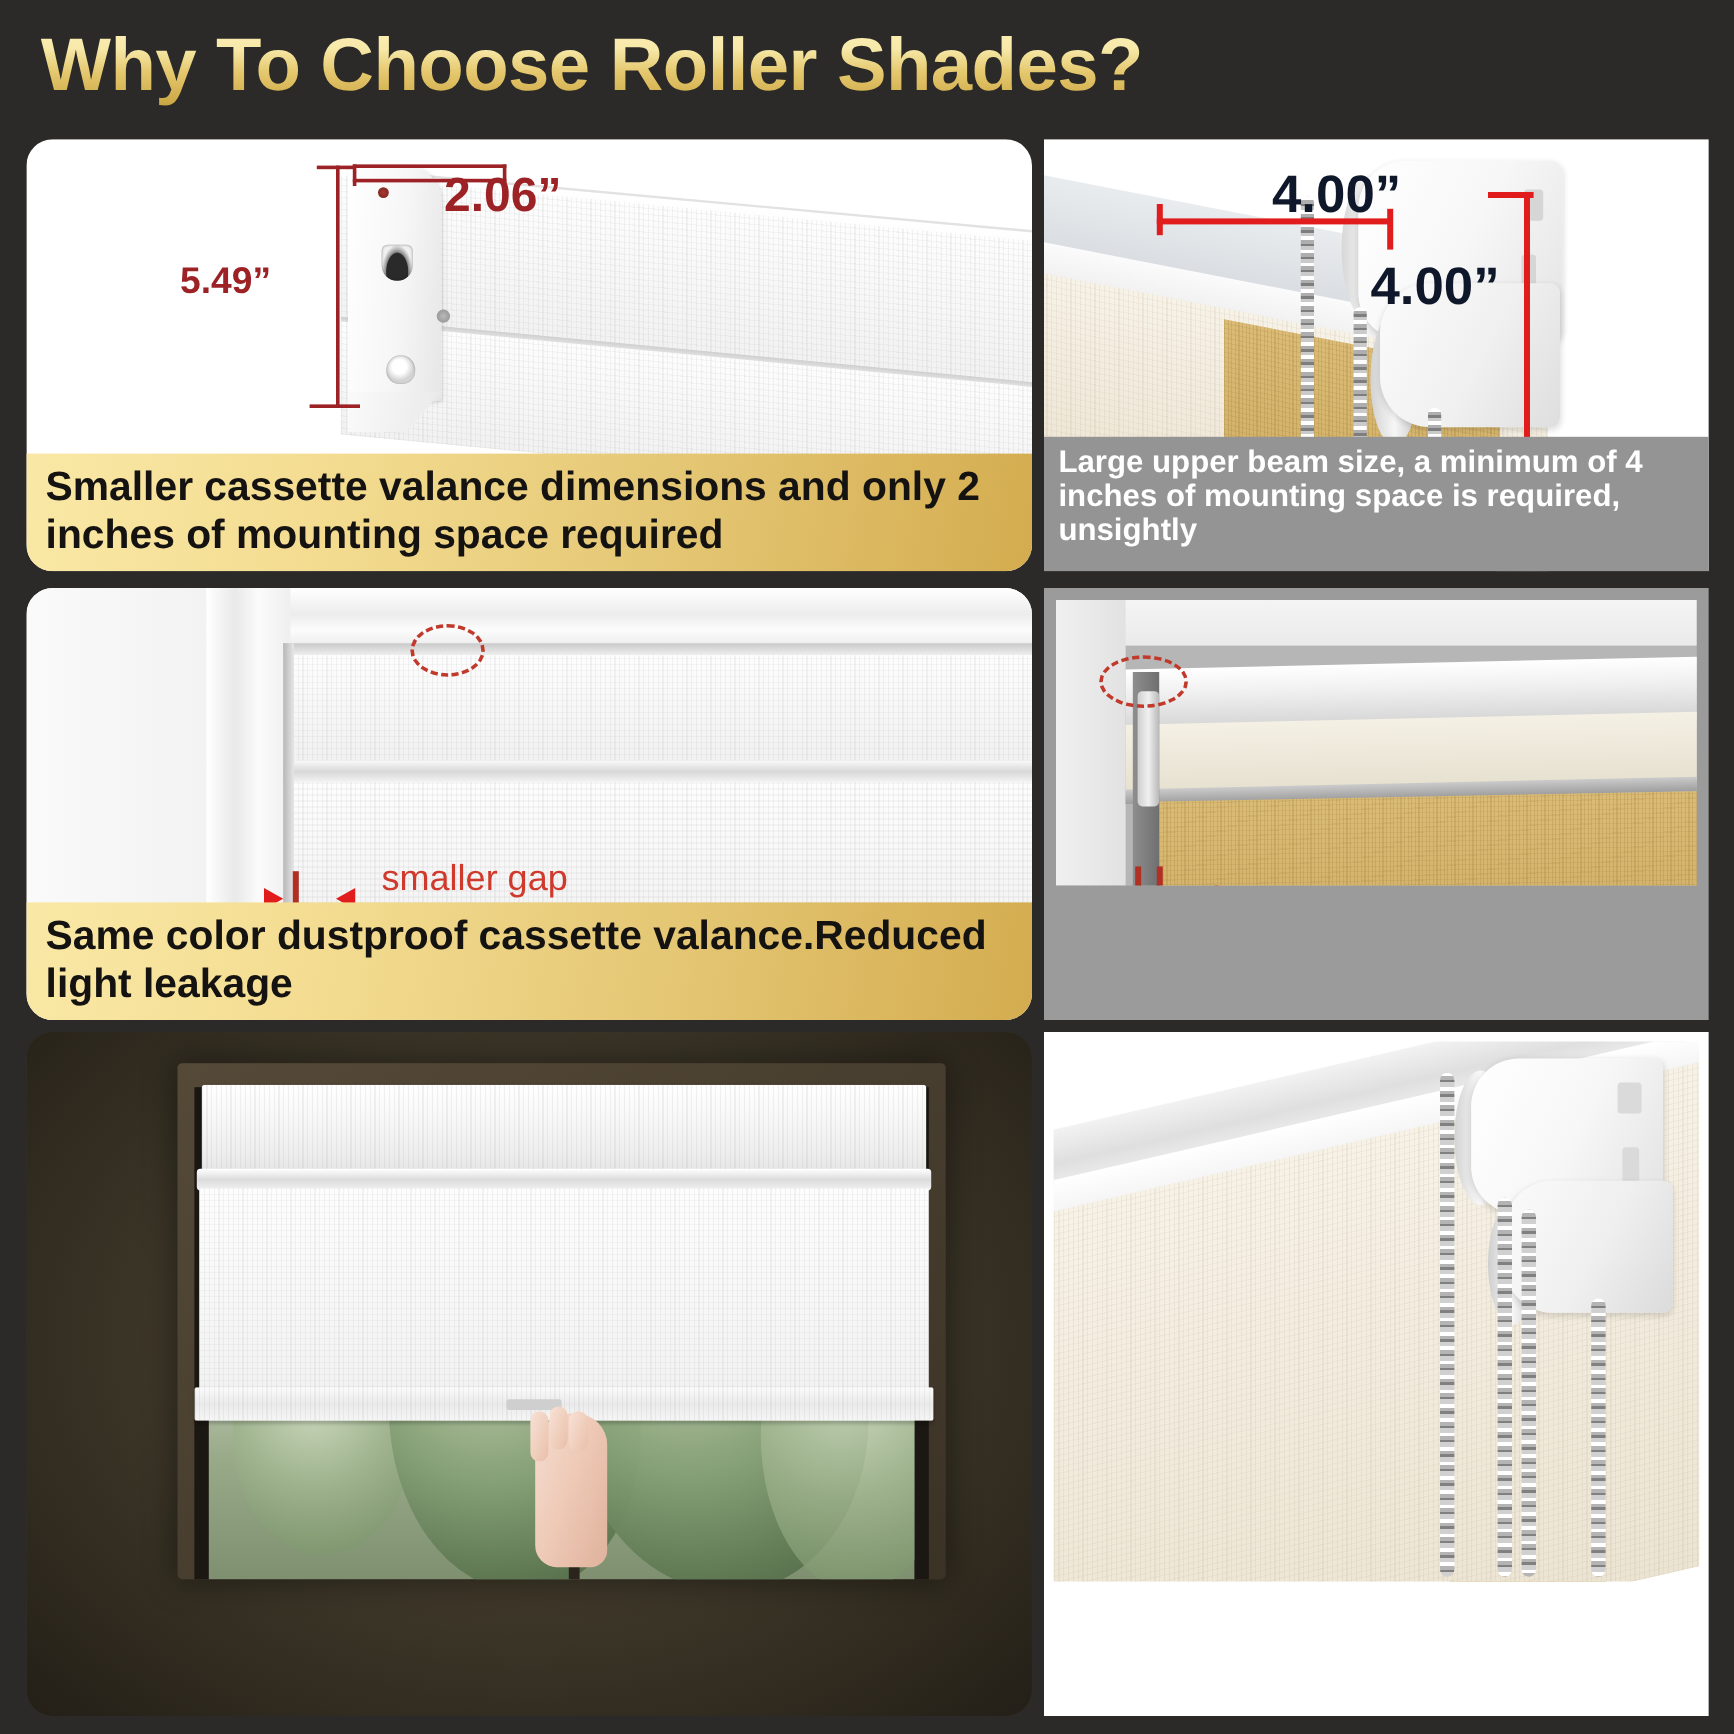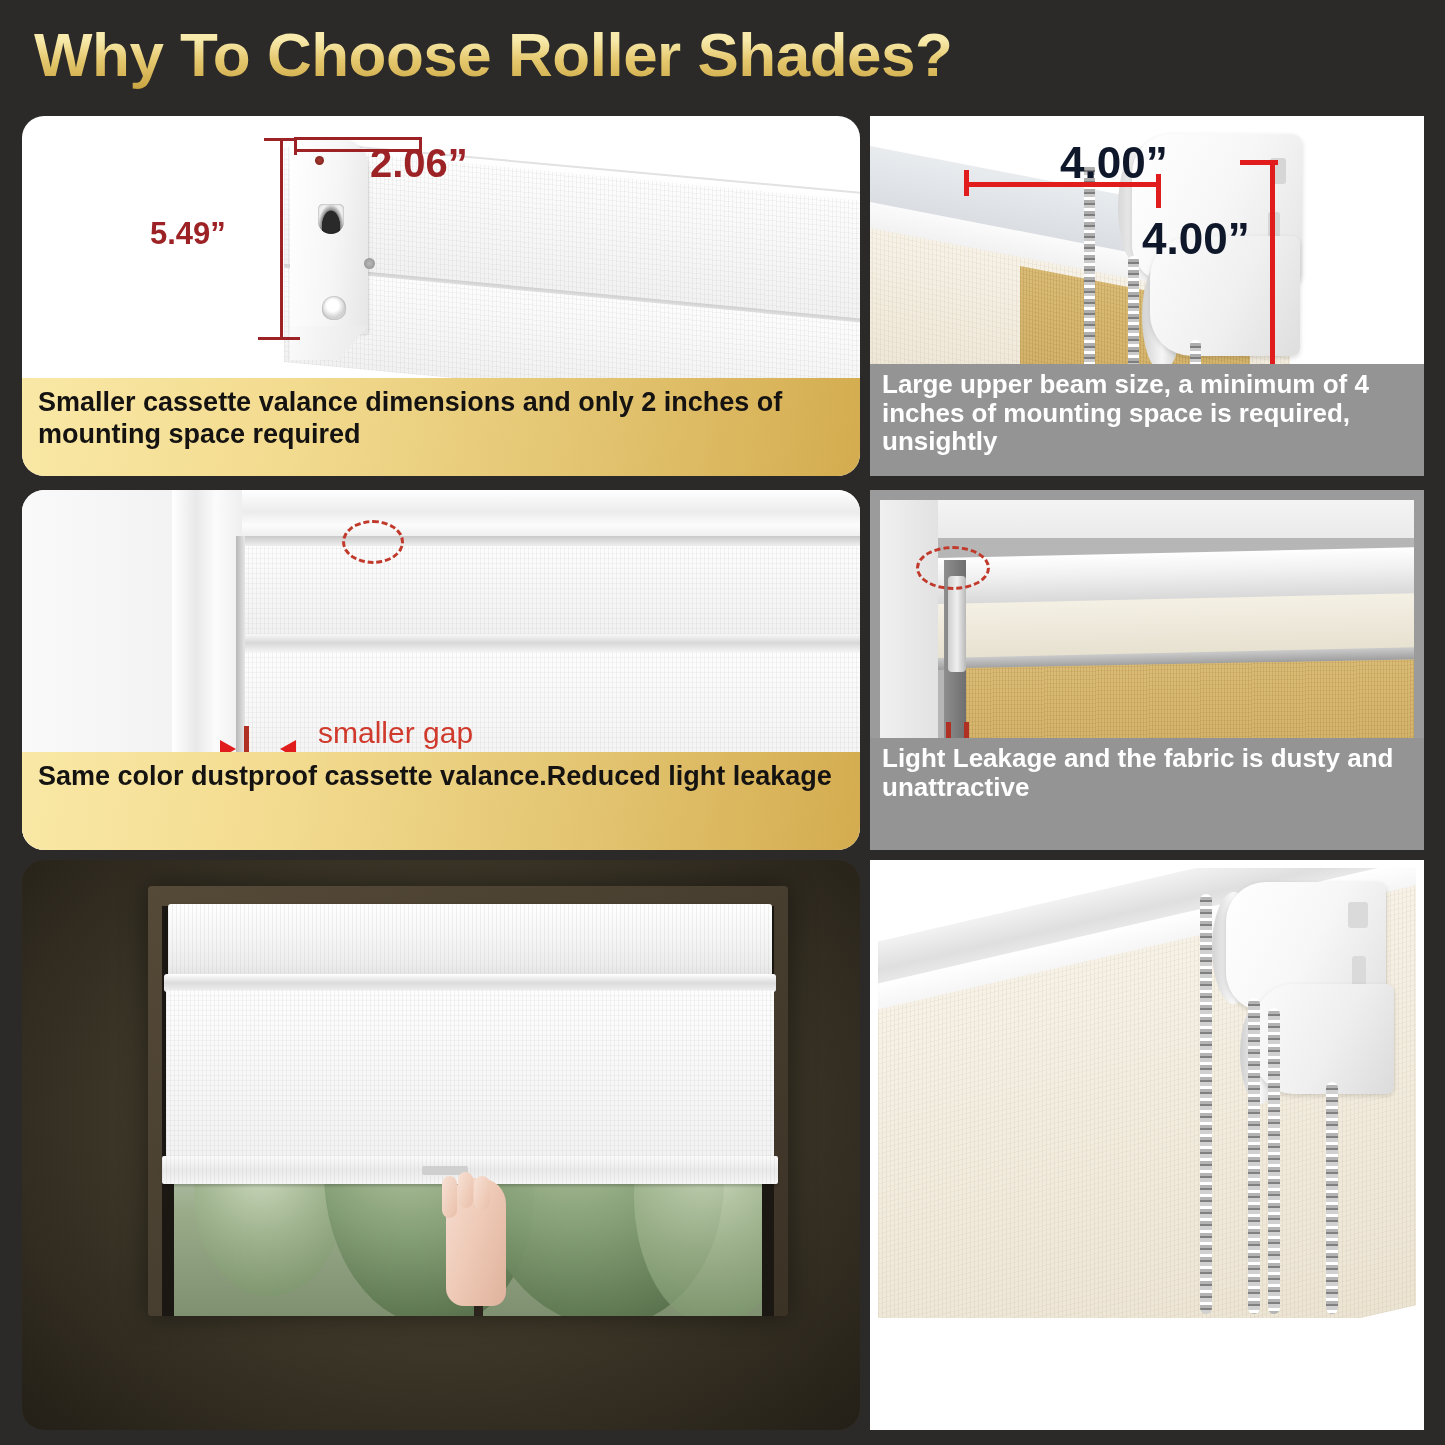--- a/index.html
+++ b/index.html
@@ -40,21 +40,21 @@
   .row1 { top: 8px;   height: 360px; }
   .row2 { top: 382px; height: 360px; }
   .row3 { top: 752px; height: 570px; }
 
   .cell .photo { position: absolute; left: 0; top: 0; right: 0; bottom: 0; overflow: hidden; }
 
   
   .caption {
     position: absolute; left: 0; right: 0; bottom: 0;
     padding: 9px 16px 12px 16px;
-    font-size: 27px; font-weight: bold; line-height: 1.17;
+    font-size: 34px; font-weight: bold; line-height: 1.17;
   }
   .cell.left .caption {
     background: linear-gradient(100deg,#f9e8a6 0%,#f4dd92 28%,#e5c876 62%,#d4ac4f 100%);
     color: #151311;
   }
   .cell.right .caption {
     background: #949494;
     color: #ffffff;
     font-size: 26px;
     line-height: 1.1;
@@ -514,21 +514,20 @@
         <div class="mech"></div>
         <div class="gapmark1"></div>
         <div class="gapmark2"></div>
 
         <div class="dashed-ell ell"></div>
 
         <div class="gap-text gap-txt">Large gap</div>
       </div>
     </div>
 
-    <div class="caption cap-h2">Light Leakage and the fabric is dusty and unattractive</div>
   </div>
 
   <div class="cell left row3">
     <div class="photo p5">
       <div class="room"></div>
       <div class="frame-outer"></div>
       <div class="frame-in"></div>
 
       <div class="outside">
         <div class="tree-b" style="left:20px;top:180px;width:150px;height:200px;"></div>

